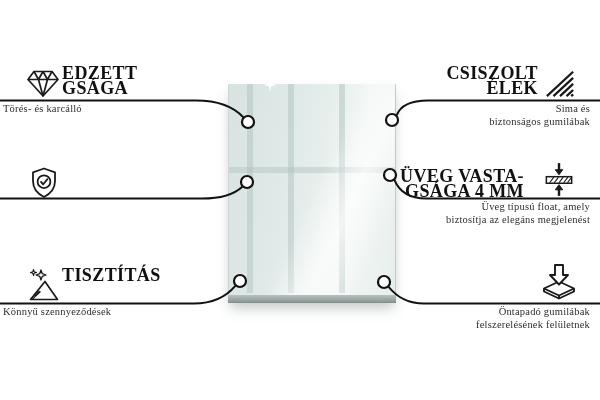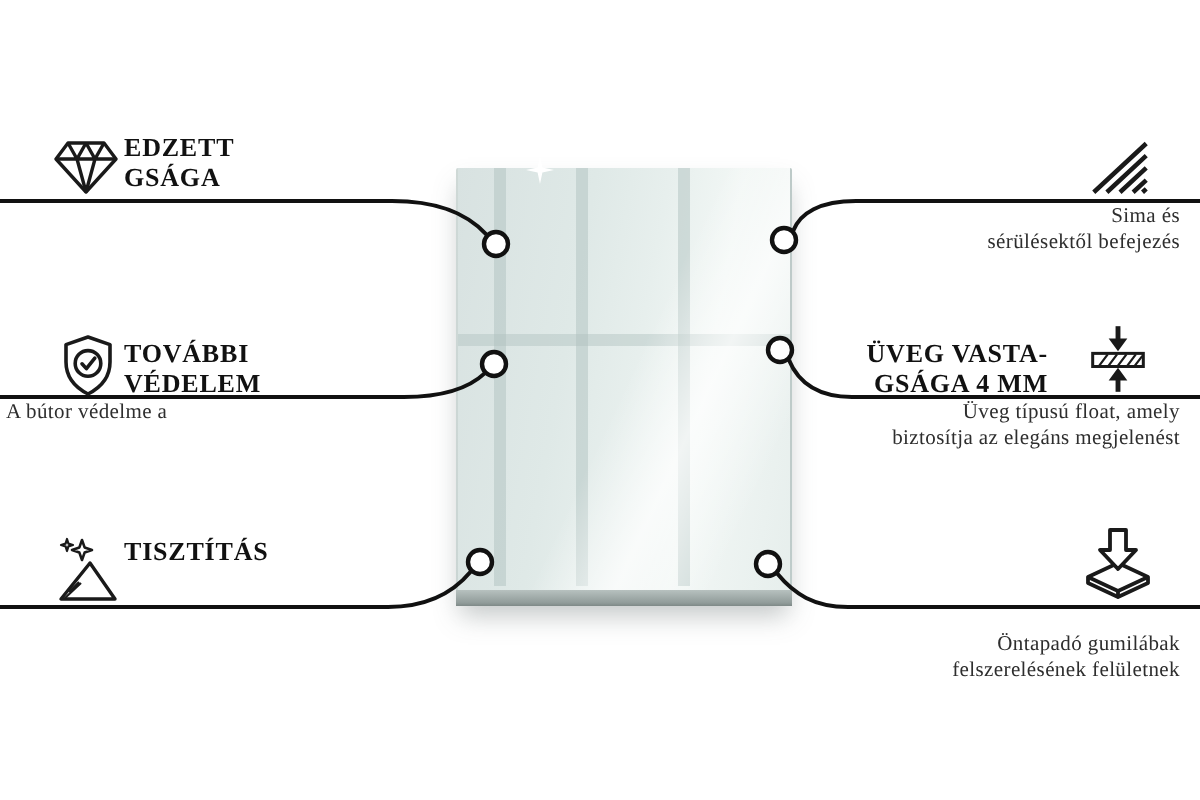--- a/index.html
+++ b/index.html
@@ -2,21 +2,21 @@
 <html><head>
 <meta charset="utf-8">
 <style>
   html,body{margin:0;padding:0;background:#fff;}
   .stage{
     position:relative;width:600px;height:400px;background:#ffffff;overflow:hidden;
     font-family:"Liberation Serif","DejaVu Serif",serif;
   }
   .abs{position:absolute;}
   .title{
-    margin:0;font-size:13px;font-weight:700;color:#111;
+    margin:0;font-size:18px;font-weight:700;color:#111;
     letter-spacing:.4px;line-height:15px;
   }
   .title span{display:block;}
   .subtitle{
     margin:0;font-size:10.5px;color:#2e2e2e;line-height:13px;letter-spacing:.2px;
   }
   .subtitle span{display:block;}
   .right-al{text-align:right;}
   .icon svg{display:block;}
   
@@ -81,58 +81,62 @@
   <div class="abs icon" style="left:27px;top:69px">
     <svg width="32" height="29" viewBox="0 0 32 29" fill="none" stroke="#1a1a1a" stroke-width="1.7" stroke-linejoin="round">
       <path d="M7 2.5 H25 L31 10.5 L16 27 L1 10.5 Z"></path>
       <path d="M1 10.5 H31 M7 2.5 L11.5 10.5 M25 2.5 L20.5 10.5 M16 2.5 L11.5 10.5 M16 2.5 L20.5 10.5 M11.5 10.5 L16 27 M20.5 10.5 L16 27"></path>
     </svg>
   </div>
   <h3 class="abs title" style="left:62px;top:66px">
     <span>EDZETT</span>
     <span>GSÁGA</span>
   </h3>
+  <p class="abs subtitle" style="left:3px;top:102px">
+    <span>Törés- és karcálló</span>
+    <span></span>
+  </p>
 
   <div class="abs icon" style="left:28px;top:166px">
     <svg width="32" height="34" viewBox="0 0 32 33" fill="none" stroke="#1a1a1a" stroke-width="1.8" stroke-linejoin="round" stroke-linecap="round">
       <path d="M16 2 L27 5.8 V14.5 C27 22 22.5 27.2 16 30.5 C9.5 27.2 5 22 5 14.5 V5.8 Z"></path>
       <circle cx="16" cy="15.2" r="6.4"></circle>
       <path d="M13 15.4 L15.2 17.8 L19.4 12.6"></path>
     </svg>
   </div>
-  <h3 class="abs title" style="left:62px;top:169px">
-    <span>TOVÁBBI</span>
-    <span>VÉDELEM</span>
-  </h3>
   <p class="abs subtitle" style="left:3px;top:200px">
-    <span>A bútor védelme a</span>
   </p>
 
   <div class="abs icon" style="left:27px;top:268px">
     <svg width="34" height="34" viewBox="0 0 34 34" fill="none" stroke="#1a1a1a" stroke-linejoin="round">
       <path d="M3.5 31.5 H30.5 L18 13.5 Z" stroke-width="1.7"></path>
       <path d="M7.5 28 L12.5 23 M5.5 31 L13.5 23.5" stroke-width="1.1"></path>
       <path d="M14 2 L15.3 5.7 L19 7 L15.3 8.3 L14 12 L12.7 8.3 L9 7 L12.7 5.7 Z" stroke-width="1.3"></path>
       <path d="M6.5 1.5 L7.2 3.8 L9.5 4.5 L7.2 5.2 L6.5 7.5 L5.8 5.2 L3.5 4.5 L5.8 3.8 Z" stroke-width="1.1"></path>
     </svg>
   </div>
   <h3 class="abs title" style="left:62px;top:268px">
     <span>TISZTÍTÁS</span>
   </h3>
   <p class="abs subtitle" style="left:3px;top:305px">
+    <span>Könnyű szennyeződések</span>
   </p>
 
+  <h3 class="abs title right-al" style="right:62px;top:66px">
+    <span>CSISZOLT</span>
+    <span>ÉLEK</span>
+  </h3>
   <div class="abs icon" style="left:545px;top:68px">
     <svg width="30" height="30" viewBox="0 0 32 31" fill="none" stroke="#1a1a1a" stroke-width="2.4" stroke-linecap="butt">
       <path d="M2 29.5 L30 3.5 M9 29.5 L30 10 M16 29.5 L30 16.5 M23 29.5 L30 23 M28 29.5 L30 27.7"></path>
     </svg>
   </div>
   <p class="abs subtitle right-al" style="right:10px;top:102px">
     <span>Sima és</span>
-    <span>sérülésektől befejezés</span>
+    <span>biztonságos gumilábak</span>
   </p>
 
   <h3 class="abs title right-al" style="right:76px;top:169px">
     <span>ÜVEG VASTA-</span>
     <span>GSÁGA 4 MM</span>
   </h3>
   <div class="abs icon" style="left:544px;top:161px">
     <svg width="30" height="37" viewBox="0 0 32 37" fill="none" stroke="#1a1a1a">
       <path d="M16 1 V8.5" stroke-width="2.6"></path>
       <path d="M12 8 H20 L16 13.5 Z" fill="#1a1a1a" stroke-width="1"></path>
@@ -148,18 +152,18 @@
   </p>
 
   <div class="abs icon" style="left:542px;top:263px">
     <svg width="34" height="39" viewBox="0 0 34 39" stroke="#1a1a1a" stroke-width="1.9" stroke-linejoin="round" fill="#ffffff">
       <path d="M2 25.5 L17 18.5 L32 25.5 L32 28.5 L17 35.5 L2 28.5 Z"></path>
       <path d="M2 25.5 L17 32.5 L32 25.5" fill="none"></path>
       <path d="M17 32.5 V35.5" fill="none"></path>
       <path d="M13 2 H21 V12 H26 L17 21.5 L8 12 H13 Z"></path>
     </svg>
   </div>
-  <p class="abs subtitle right-al" style="right:10px;top:316px">
+  <p class="abs subtitle right-al" style="right:10px;top:305px">
     <span>Öntapadó gumilábak</span>
     <span>felszerelésének felületnek</span>
   </p>
 
 </div>
 
 </body></html>

